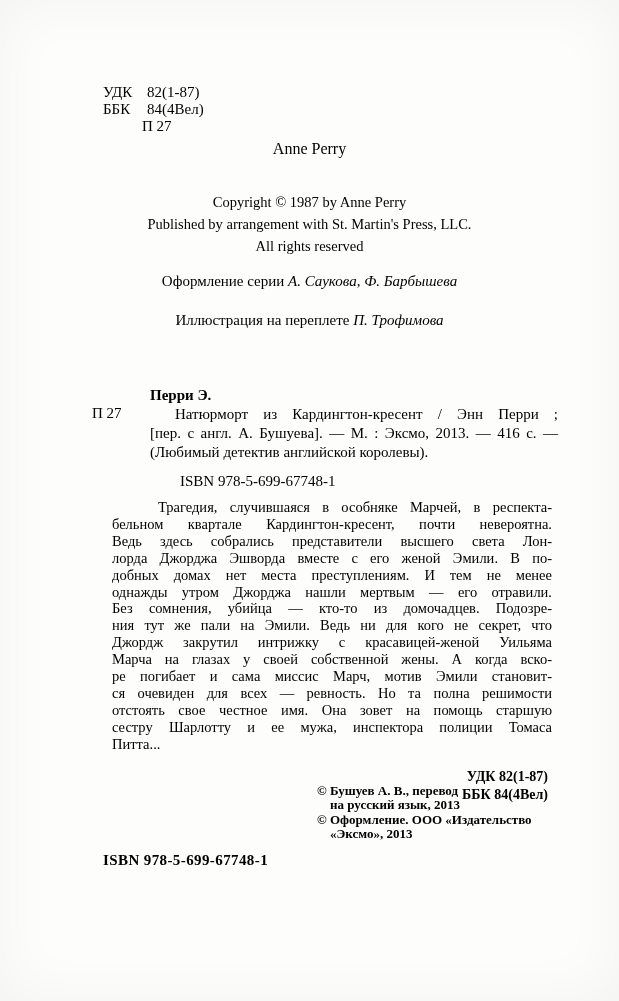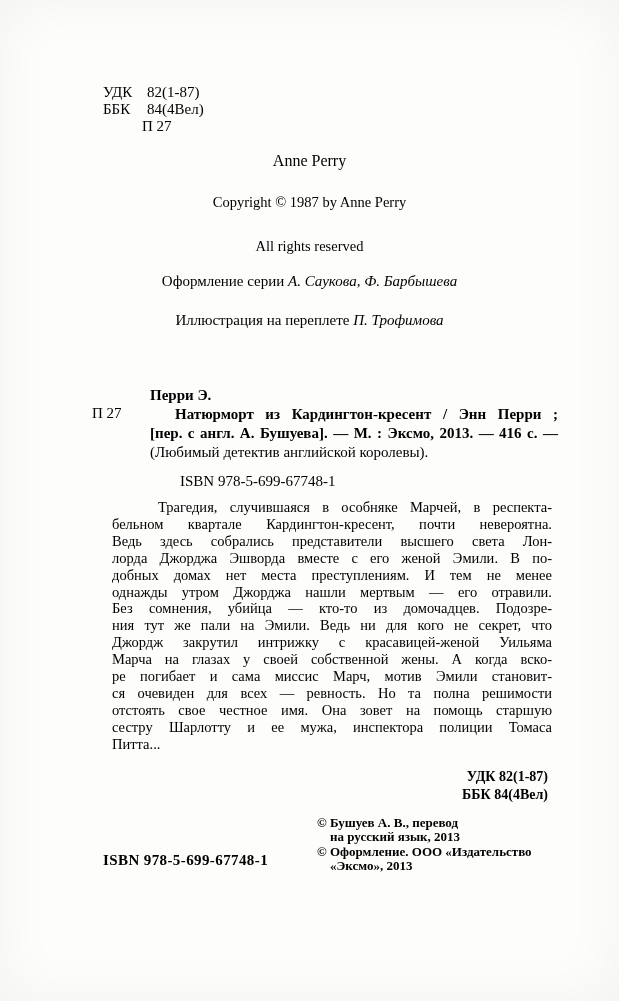--- a/index.html
+++ b/index.html
@@ -25,49 +25,50 @@
   .sz16 { font-size: 16px; }
   .sz15 { font-size: 15px; }
   .sz145 { font-size: 14.5px; }
   .caps { letter-spacing: 0.6px; }
   .credit .names { font-style: italic; }
 
   
   .cat-author { left: 150px; top: 387px; font-size: 15px; font-weight: bold; }
   .cat-sign { left: 92px; top: 405px; font-size: 15px; }
   .cat-block { left: 150px; top: 405px; width: 408px; font-size: 15px; line-height: 18.8px; }
-  .cat-block .j { text-align: justify; text-align-last: justify; font-weight: bold; }
+  .cat-block .j { text-align: justify; text-align-last: justify; }
   .cat-block .indent { text-indent: 25px; }
   .cat-isbn { left: 180px; top: 473px; font-size: 15px; }
 
   
   .annotation { left: 112px; top: 499px; width: 440px; font-size: 14.5px; line-height: 16.9px; }
   .ann-line { text-align: justify; text-align-last: justify; }
   .ann-line:first-child { text-indent: 46px; }
   .ann-line:last-child { text-align: left; text-align-last: left; }
 
   
   .foot-codes { right: 71px; top: 768px; text-align: right; font-size: 14px; font-weight: bold; line-height: 17.5px; }
-  .foot-copy { left: 317px; top: 816px; width: 245px; font-size: 13px; font-weight: bold; line-height: 14.4px; }
+  .foot-copy { left: 317px; top: 784px; width: 245px; font-size: 13px; font-weight: bold; line-height: 14.4px; }
   .copy-l2 { padding-left: 13px; }
   .foot-isbn { left: 103px; top: 852px; font-size: 15px; font-weight: bold; letter-spacing: 0.4px; }
 </style>
 </head>
 <body>
 
 <div class="page">
 
   <div class="abs udc-top">
     <div class="row"><span class="lbl">УДК</span><span>82(1-87)</span></div>
     <div class="row"><span class="lbl">ББК</span><span>84(4Вел)</span></div>
     <div class="sign">П 27</div>
   </div>
 
-  <div class="abs cline sz16" style="top:152px;">Anne Perry</div>
+  <div class="abs cline sz16" style="top:140px;">Anne Perry</div>
   <div class="abs cline sz145" style="top:194px;">Copyright © 1987 by Anne Perry</div>
+  <div class="abs cline sz145" style="top:216px;">Published by arrangement with St. Martin's Press, LLC.</div>
   <div class="abs cline sz145" style="top:238px;font-family:Liberation Serif, serif;">All rights reserved</div>
 
   <div class="abs cline sz15 credit" style="top:273px;"><span>Оформление серии </span><span class="names">А. Саукова, Ф. Барбышева</span></div>
   <div class="abs cline sz15 credit" style="top:312px;"><span>Иллюстрация на переплете </span><span class="names">П. Трофимова</span></div>
 
   <div class="abs cat-author">Перри Э.</div>
   <div class="abs cat-sign">П 27</div>
   <div class="abs cat-block">
     <div class="j indent">Натюрморт из Кардингтон-кресент / Энн Перри ;</div>
     <div class="j">[пер. с англ. А. Бушуева]. — М. : Эксмо, 2013. — 416 с. —</div>

